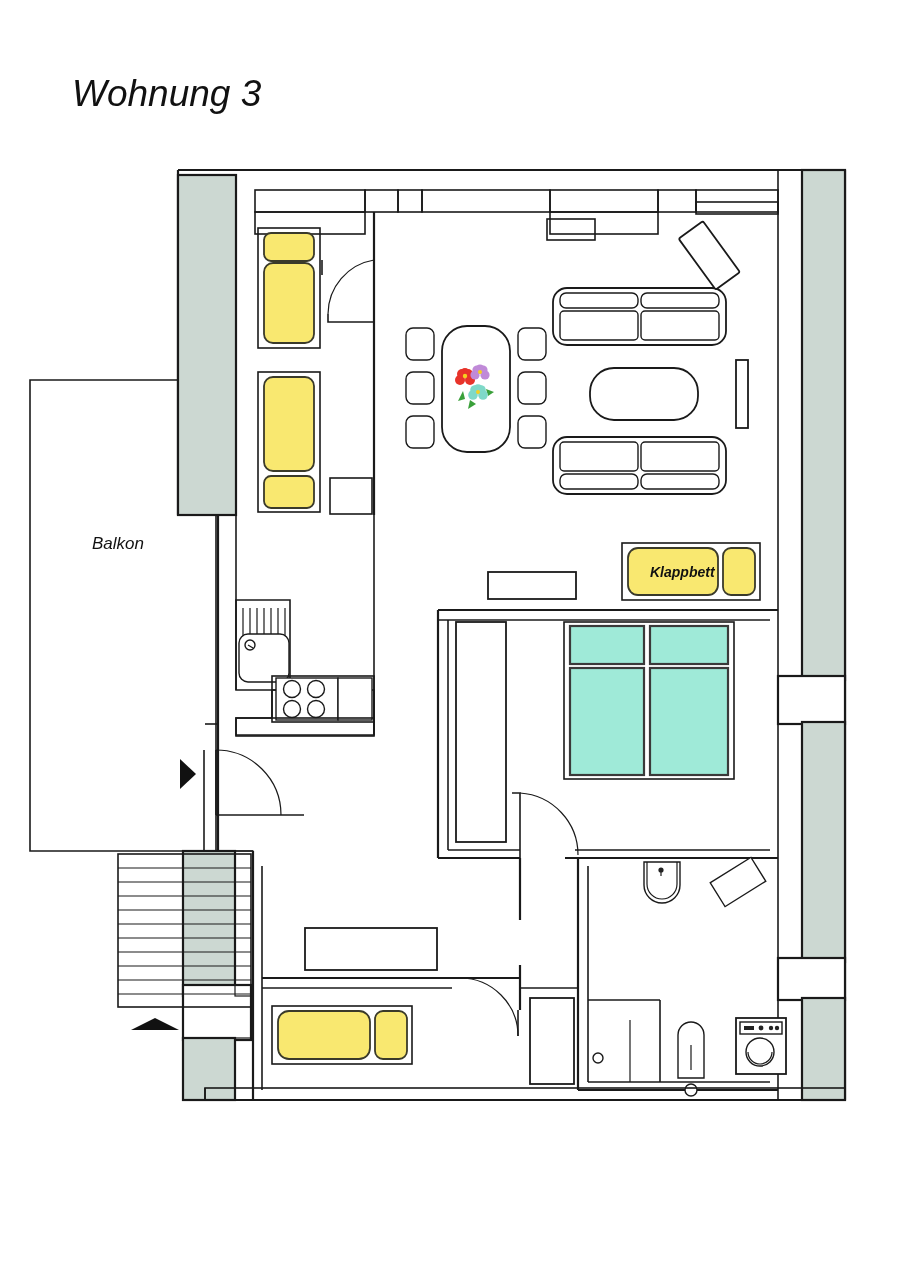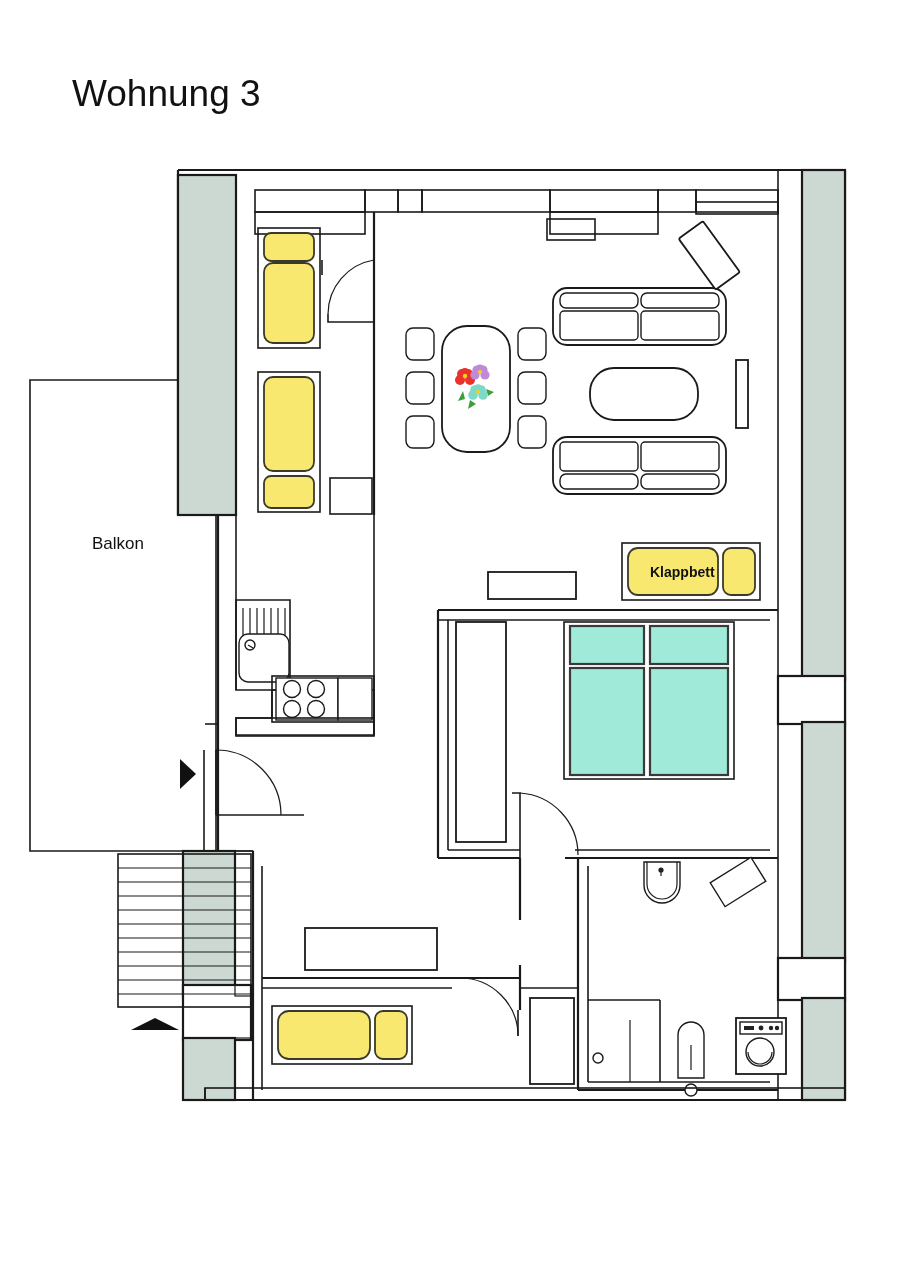--- a/index.html
+++ b/index.html
@@ -12,20 +12,21 @@
     height: 1280px;
     font-family: "Liberation Sans", sans-serif;
     position: relative;
     overflow: hidden;
   }
   #page {
     position: relative;
     width: 905px;
     height: 1280px;
     background: #ffffff;
+    font-style: italic;
   }
   #plan-title {
     position: absolute;
     left: 72px;
     top: 73px;
     font-size: 37px;
     font-weight: 400;
     color: #111111;
     letter-spacing: 0px;
     font-family: "Liberation Sans", sans-serif;

